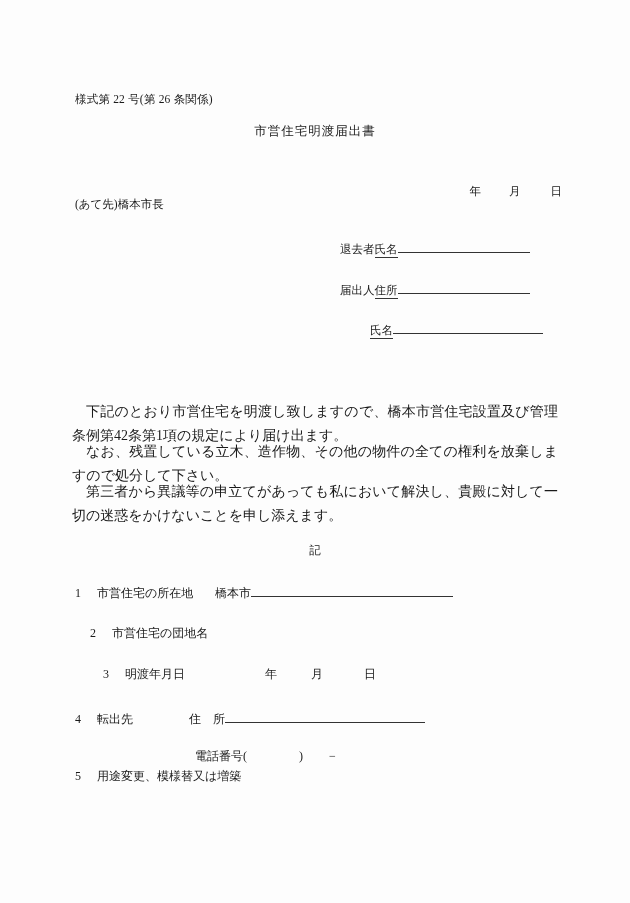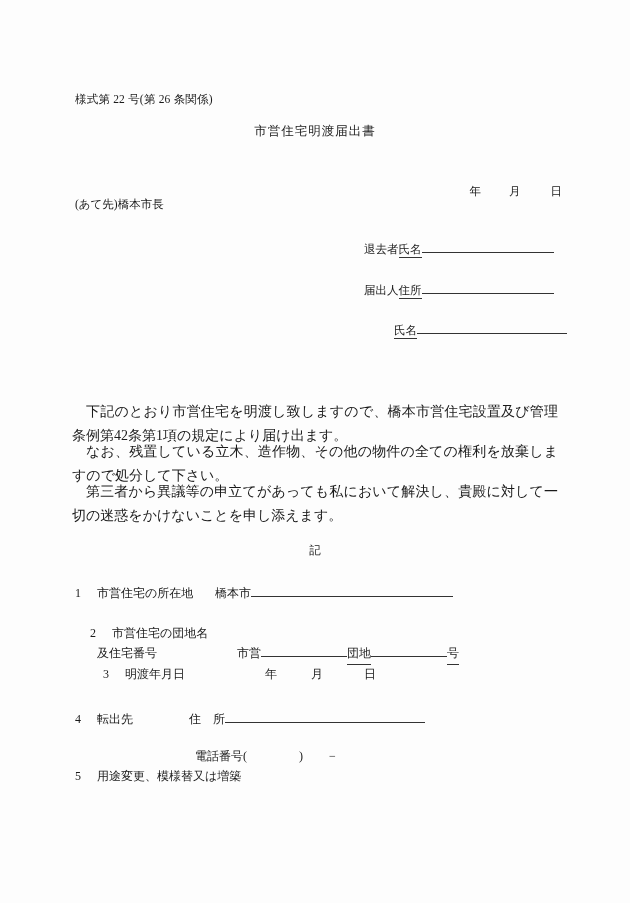--- a/index.html
+++ b/index.html
@@ -53,21 +53,20 @@
     font-size: 11.5px;
   }
 
   
   .sig-row {
     position: absolute;
     left: 340px;
     width: 215px;
     font-size: 11.5px;
     white-space: nowrap;
-    margin-left: 24px;
   }
   .sig-row .lbl-head { }
   .sig-row .lbl-tail {
     border-bottom: 1px solid #333;
     padding-bottom: 2px;
   }
   .sig-row .fill {
     display: inline-block;
     border-bottom: 1px solid #333;
     padding-bottom: 2px;
@@ -175,21 +174,20 @@
   <div class="body-block" id="para-3">
     <p>第三者から異議等の申立てがあっても私において解決し、貴殿に対して一切の迷惑をかけないことを申し添えます。</p>
   </div>
 
   <div class="abs" id="ki-mark">記</div>
 
   <div class="item" id="item-1"><span class="num">1</span><span class="lbl">市営住宅の所在地</span><span class="plain">橋本市</span><span class="ul"></span></div>
 
   <div class="item" id="item-2a"><span class="num">2</span><span class="plain">市営住宅の団地名</span></div>
 
-  <div class="item" id="item-2b"><span class="lbl">及住宅番号</span><span class="plain">市営</span><span class="ul u1"></span><span class="ul">団地</span><span class="ul u2"></span><span class="ul">号</span></div>
 
   <div class="item" id="item-3"><span class="num">3</span><span class="lbl">明渡年月日</span><span class="plain">年</span><span class="g1"></span><span class="plain">月</span><span class="g2"></span><span class="plain">日</span></div>
 
   <div class="item" id="item-4"><span class="num">4</span><span class="lbl">転出先</span><span class="sub">住　所</span><span class="ul"></span></div>
 
   <div class="item" id="item-4b"><span class="plain">電話番号(</span><span class="paren-gap"></span><span class="plain">)</span><span class="dash-gap"></span><span class="plain">−</span></div>
 
   <div class="item" id="item-5"><span class="num">5</span><span class="plain">用途変更、模様替又は増築</span></div>
 
 </div>

